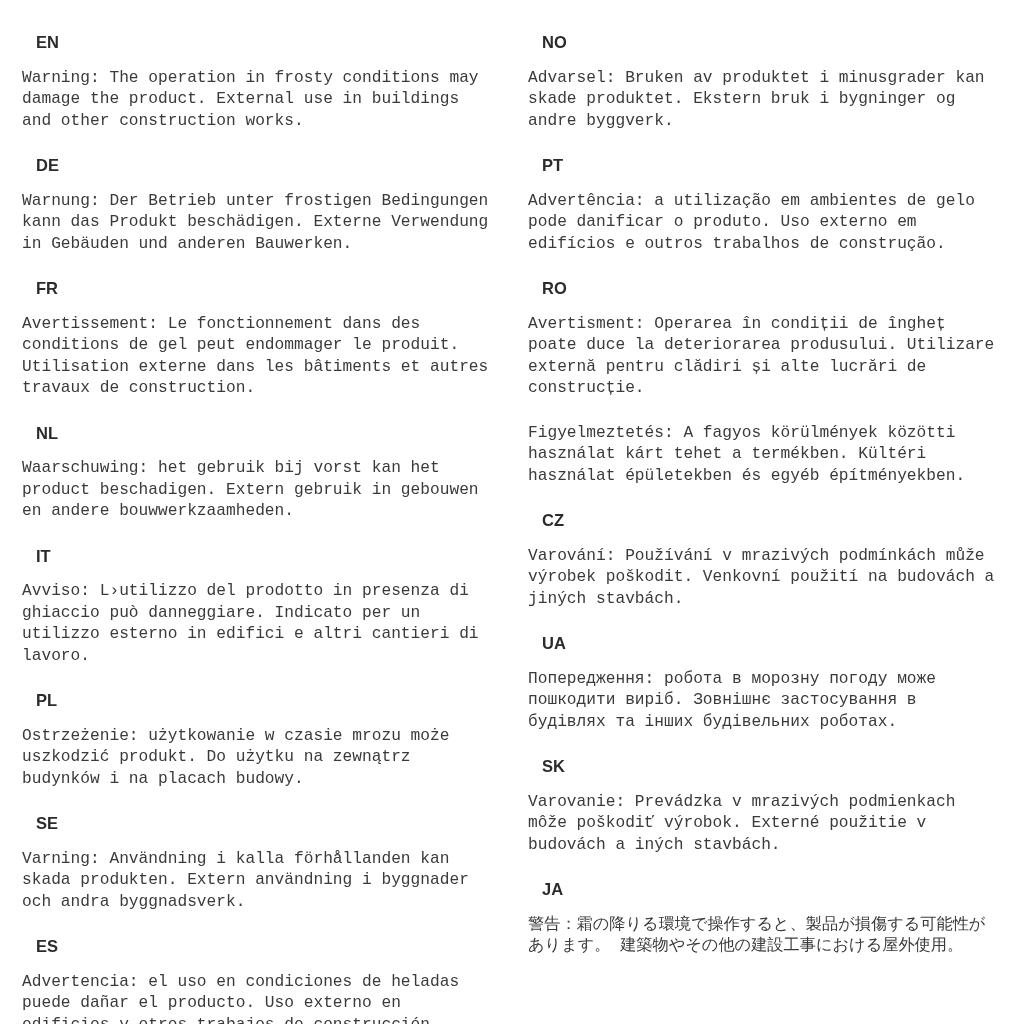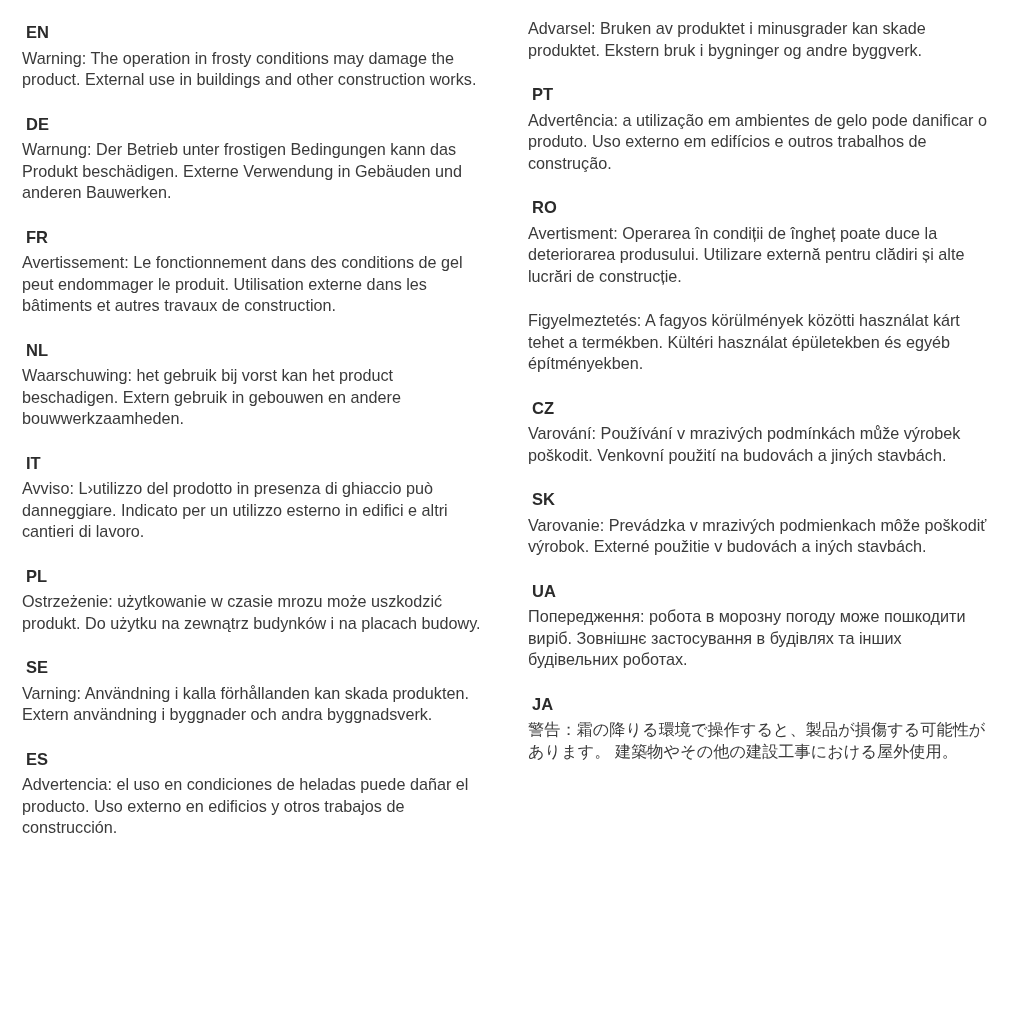--- a/index.html
+++ b/index.html
@@ -26,29 +26,30 @@
     flex: 0 0 468px;
   }
   .lang-block {
     margin: 0 0 23px 0;
   }
   .lang-code {
     font-size: 16.5px;
     line-height: 21.5px;
     font-weight: bold;
     color: #2b2b2b;
-    margin: 4px;
+    margin: 14px;
     padding: 0;
   }
   .lang-text {
     font-size: 16.2px;
     line-height: 21.5px;
     margin: 0;
     padding: 0;
     color: #3a3a3a;
+    font-family: Liberation Mono, monospace;
   }
 </style>
 </head>
 <body>
 
 <main class="page">
 
   <div class="col">
     <section class="lang-block">
       <h2 class="lang-code">EN</h2>
@@ -79,46 +80,47 @@
       <p class="lang-text">Varning: Användning i kalla förhållanden kan skada produkten. Extern användning i byggnader och andra byggnadsverk.</p>
     </section>
     <section class="lang-block">
       <h2 class="lang-code">ES</h2>
       <p class="lang-text">Advertencia: el uso en condiciones de heladas puede dañar el producto. Uso externo en edificios y otros trabajos de construcción.</p>
     </section>
   </div>
 
   <div class="col">
     <section class="lang-block">
+      <h2 class="lang-code">NO</h2>
       <p class="lang-text">Advarsel: Bruken av produktet i minusgrader kan skade produktet. Ekstern bruk i bygninger og andre byggverk.</p>
     </section>
     <section class="lang-block">
       <h2 class="lang-code">PT</h2>
       <p class="lang-text">Advertência: a utilização em ambientes de gelo pode danificar o produto. Uso externo em edifícios e outros trabalhos de construção.</p>
     </section>
     <section class="lang-block">
       <h2 class="lang-code">RO</h2>
       <p class="lang-text">Avertisment: Operarea în condiții de îngheț poate duce la deteriorarea produsului. Utilizare externă pentru clădiri și alte lucrări de construcție.</p>
     </section>
     <section class="lang-block">
     </section>
     <section class="lang-block">
       <p class="lang-text">Figyelmeztetés: A fagyos körülmények közötti használat kárt tehet a termékben. Kültéri használat épületekben és egyéb építményekben.</p>
     </section>
     <section class="lang-block">
       <h2 class="lang-code">CZ</h2>
       <p class="lang-text">Varování: Používání v mrazivých podmínkách může výrobek poškodit. Venkovní použití na budovách a jiných stavbách.</p>
     </section>
     <section class="lang-block">
+      <h2 class="lang-code">UA</h2>
+      <p class="lang-text">Попередження: робота в морозну погоду може пошкодити виріб. Зовнішнє застосування в будівлях та інших будівельних роботах.</p>
+    </section>
+    <section class="lang-block">
       <h2 class="lang-code">SK</h2>
       <p class="lang-text">Varovanie: Prevádzka v mrazivých podmienkach môže poškodiť výrobok. Externé použitie v budovách a iných stavbách.</p>
-    </section>
-    <section class="lang-block">
-      <h2 class="lang-code">UA</h2>
-      <p class="lang-text">Попередження: робота в морозну погоду може пошкодити виріб. Зовнішнє застосування в будівлях та інших будівельних роботах.</p>
     </section>
     <section class="lang-block">
       <h2 class="lang-code">JA</h2>
       <p class="lang-text">警告：霜の降りる環境で操作すると、製品が損傷する可能性があります。 建築物やその他の建設工事における屋外使用。</p>
     </section>
   </div>
 
 </main>
 
 </body></html>

